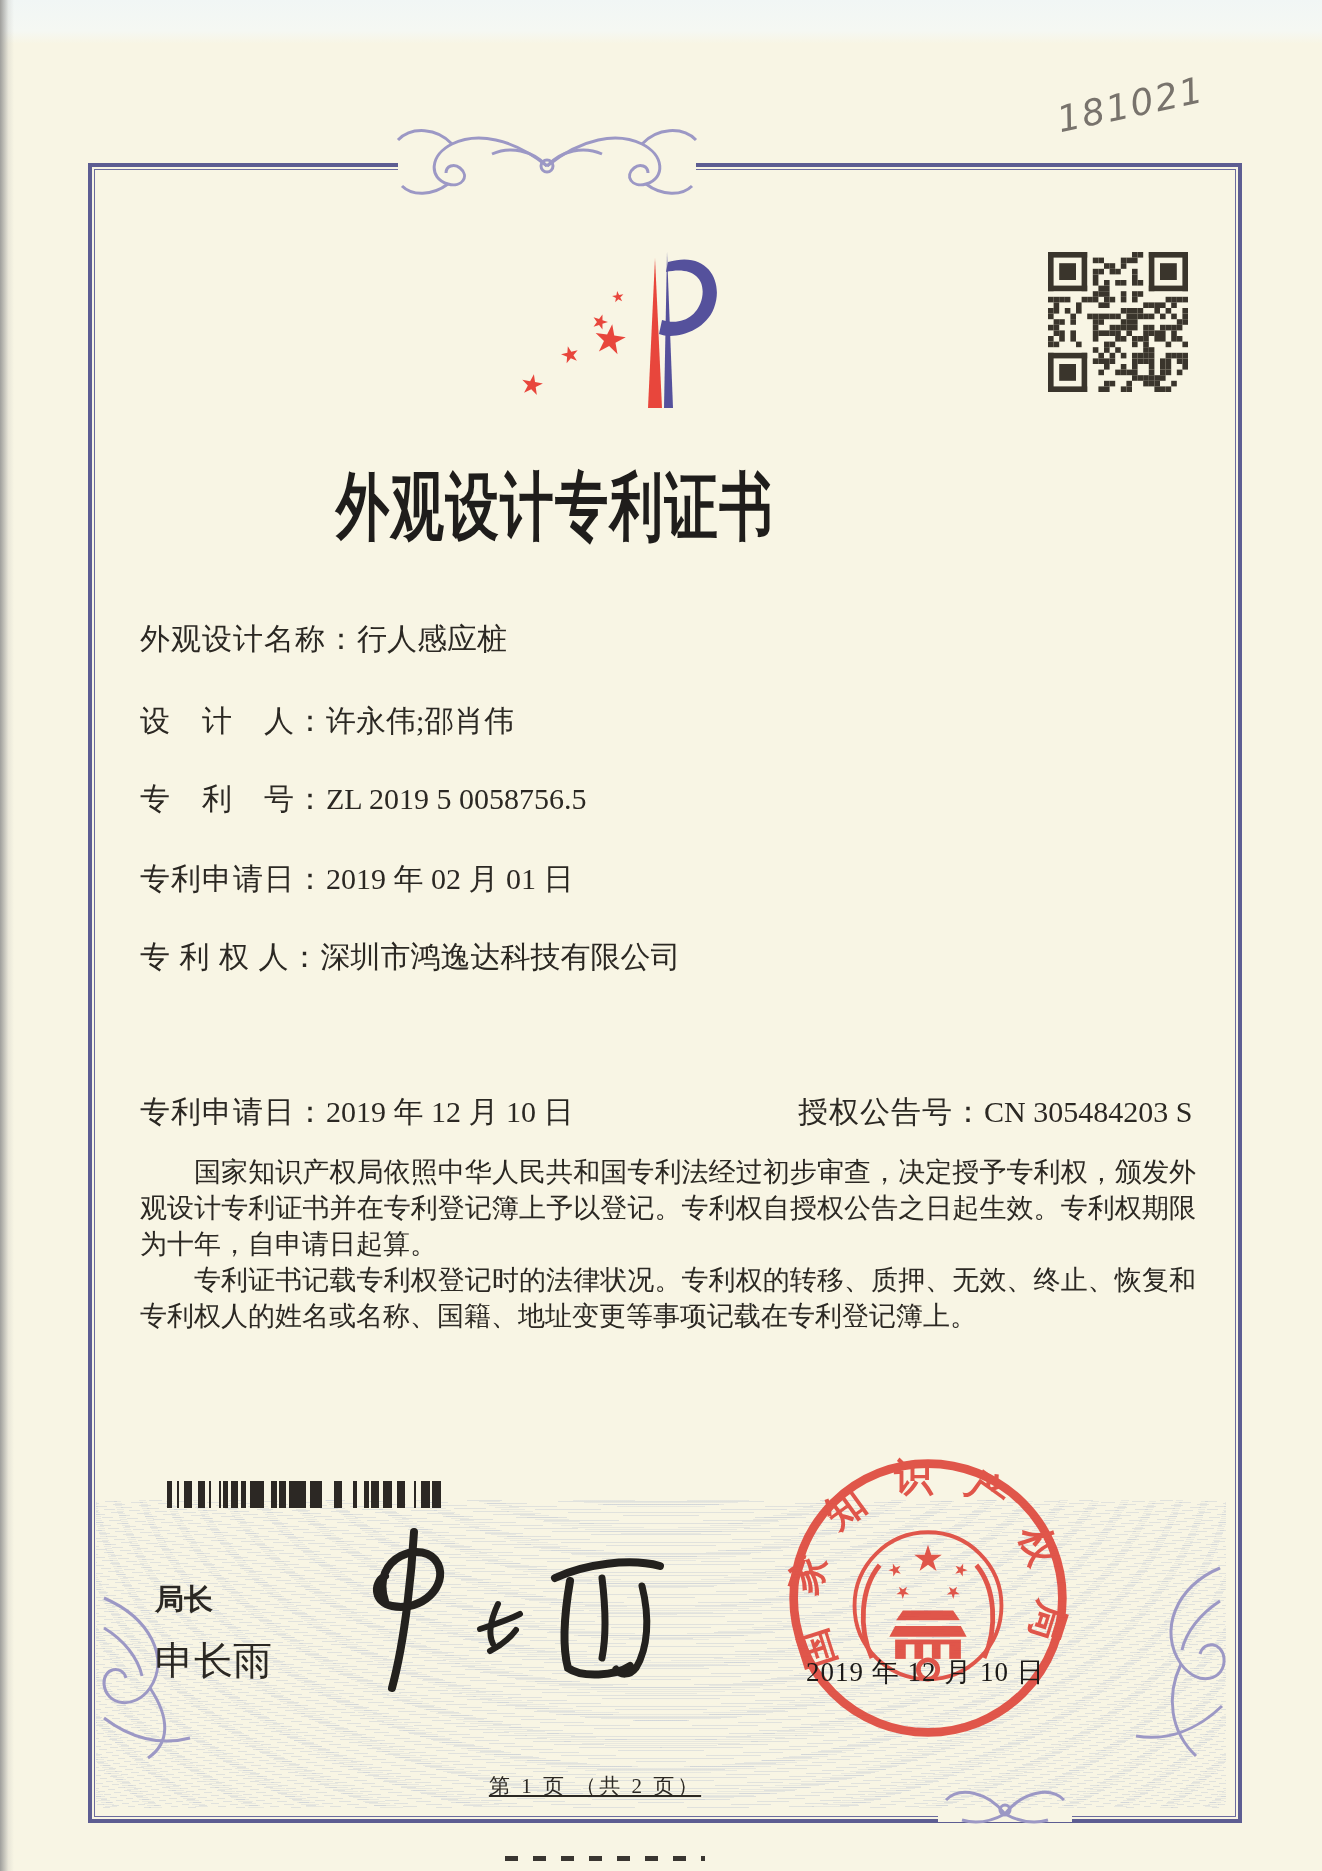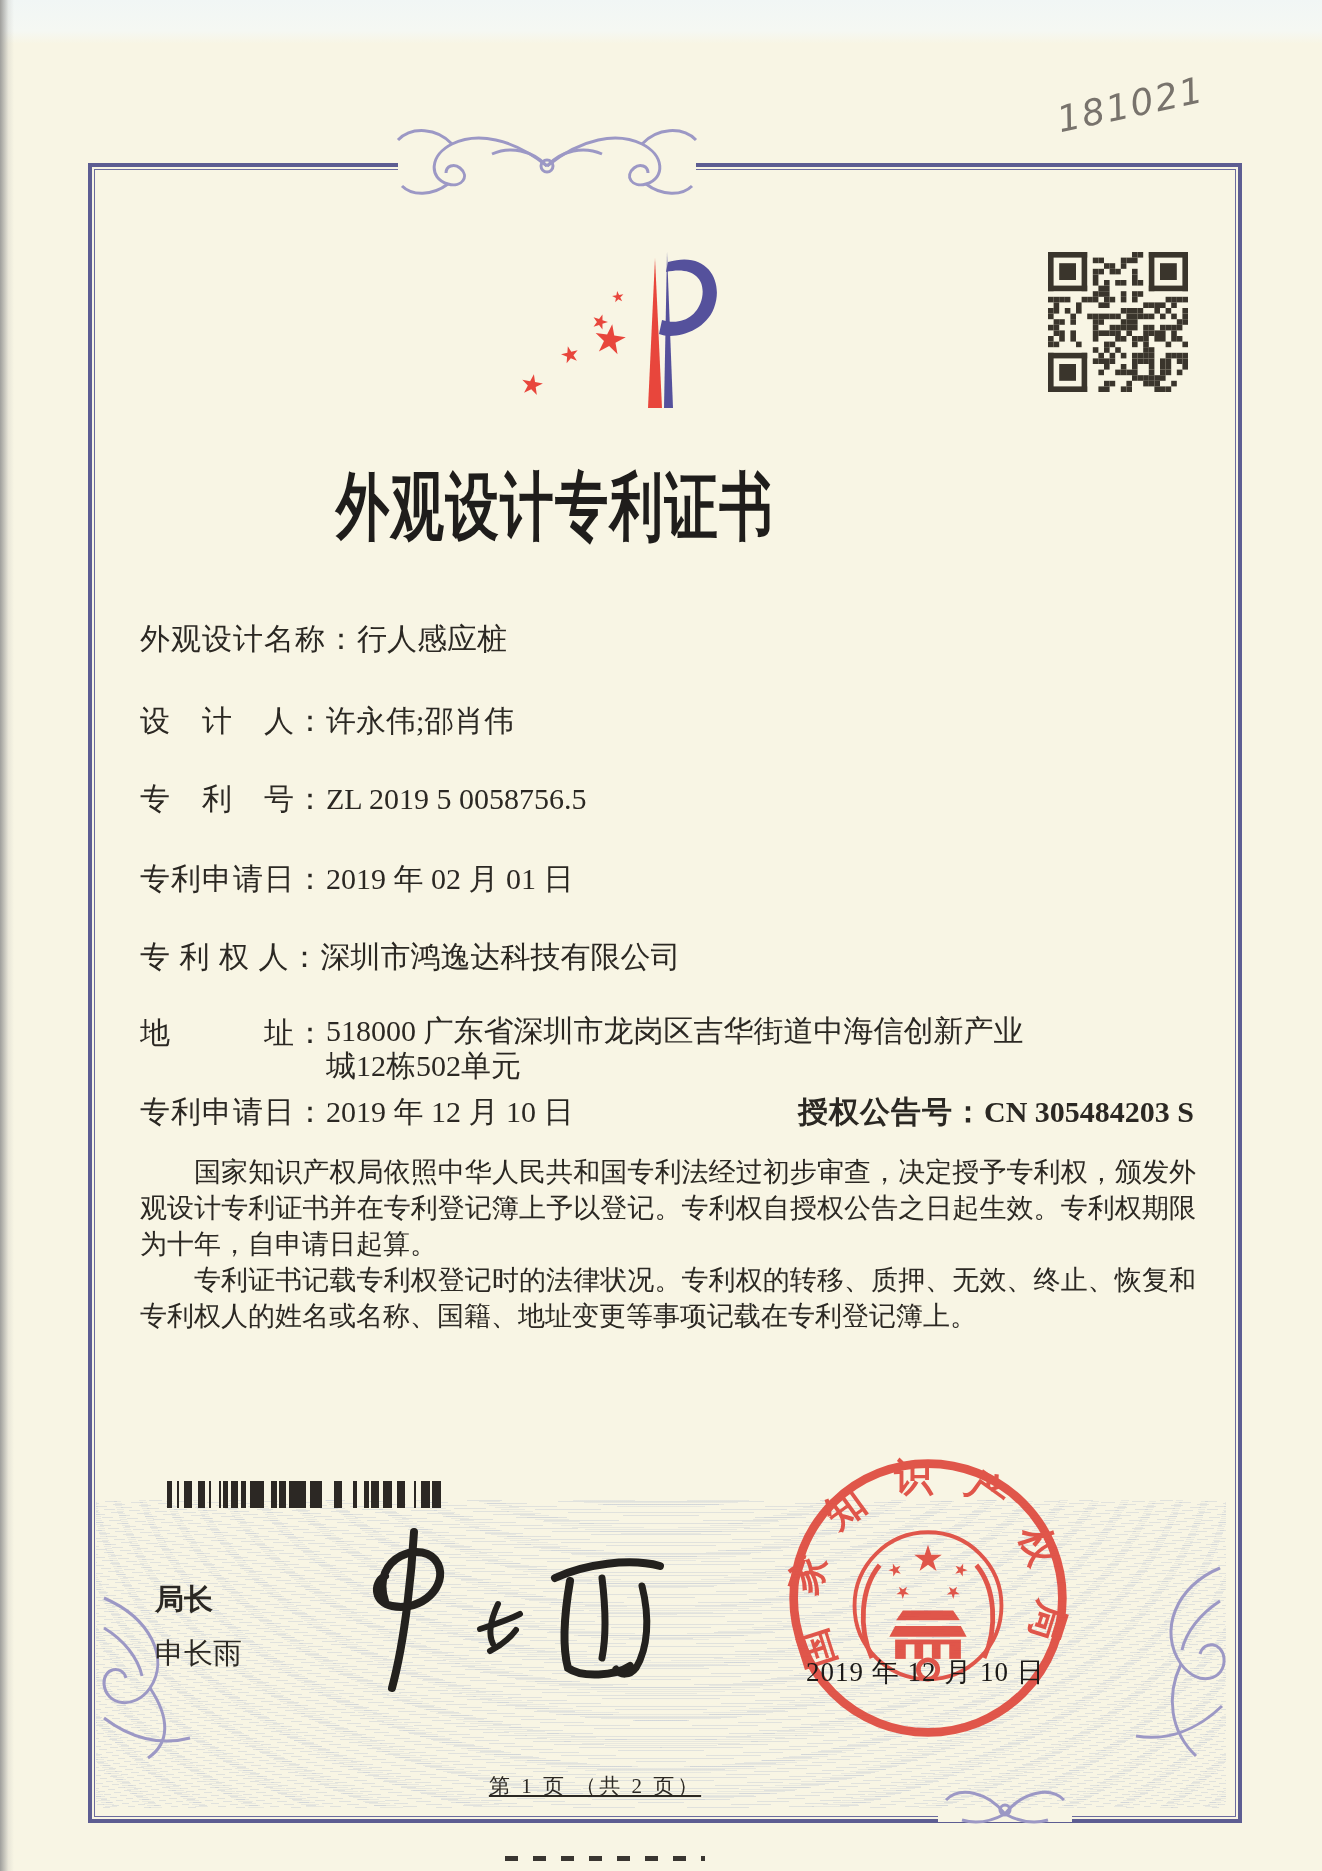--- a/index.html
+++ b/index.html
@@ -20,27 +20,27 @@
   .handnote{position:absolute;left:1056px;top:84px;font-size:36px;color:#78736c;
         font-family:"DejaVu Sans",sans-serif;font-style:italic;transform:rotate(-12deg);letter-spacing:2px;}
   .logo{position:absolute;left:512px;top:200px;}
   .qr{position:absolute;left:1048px;top:252px;}
   .title{position:absolute;left:240px;top:458px;width:630px;text-align:center;
         font-size:74px;font-weight:bold;color:#1f1d1b;letter-spacing:2px;
         transform:scaleX(.72);transform-origin:50% 50%;white-space:nowrap;}
   .row{position:absolute;left:140px;font-size:30px;color:#2b2823;white-space:nowrap;}
   .row .lbl{letter-spacing:1px;}
   .addr-val{display:inline-block;width:700px;white-space:normal;vertical-align:top;line-height:35px;}
-  .grant2{position:absolute;left:658px;top:0;font-weight:bold;}
+  .grant2{position:absolute;left:658px;top:0;}
   .paras{position:absolute;left:140px;top:1154px;width:1056px;font-size:27px;line-height:36px;
         text-align:justify;color:#2b2823;}
   .paras p{margin:0;text-indent:2em;}
   .barcode{position:absolute;left:165px;top:1481px;}
   .signer-title{position:absolute;left:155px;top:1580px;font-size:29px;color:#2b2823;font-weight:bold;}
-  .signer-name{position:absolute;left:155px;top:1634px;font-size:29px;color:#2b2823;}
+  .signer-name{position:absolute;left:155px;top:1634px;font-size:39px;color:#2b2823;}
   .signature{position:absolute;left:330px;top:1526px;}
   .seal{position:absolute;left:783px;top:1453px;opacity:.93;}
   .seal-date{position:absolute;left:806px;top:1654px;font-size:27px;letter-spacing:1px;color:#1c1a18;}
   .footer{position:absolute;left:430px;top:1772px;width:330px;text-align:center;
         font-size:21px;letter-spacing:3px;color:#2b2823;text-decoration:underline;}
   .clipped-line{position:absolute;left:505px;top:1856px;width:200px;height:5px;
         background:repeating-linear-gradient(90deg,#3a3631 0 13px,transparent 13px 28px);}
   .orn{position:absolute;}
   svg{display:block;}
 </style>
@@ -348,23 +348,20 @@
   </div>
   <div class="row" style="top:779px">
     <span class="lbl">专　利　号：</span><span>ZL 2019 5 0058756.5</span>
   </div>
   <div class="row" style="top:859px">
     <span class="lbl">专利申请日：</span><span>2019 年 02 月 01 日</span>
   </div>
   <div class="row" style="top:937px">
     <span class="lbl">专 利 权 人：</span><span>深圳市鸿逸达科技有限公司</span>
   </div>
-  <div class="row" style="top:1013px">
-    <span class="lbl">地　　　址：</span><span class="addr-val">518000 广东省深圳市龙岗区吉华街道中海信创新产业城12栋502单元</span>
-  </div>
   <div class="row" style="top:1092px">
     <span class="lbl">专利申请日：</span><span>2019 年 12 月 10 日</span>
     <span class="grant2">
       <span class="lbl">授权公告号：</span><span>CN 305484203 S</span>
     </span>
   </div>
 
   <div class="paras">
     <p>国家知识产权局依照中华人民共和国专利法经过初步审查，决定授予专利权，颁发外观设计专利证书并在专利登记簿上予以登记。专利权自授权公告之日起生效。专利权期限为十年，自申请日起算。</p>
     <p>专利证书记载专利权登记时的法律状况。专利权的转移、质押、无效、终止、恢复和专利权人的姓名或名称、国籍、地址变更等事项记载在专利登记簿上。</p>

